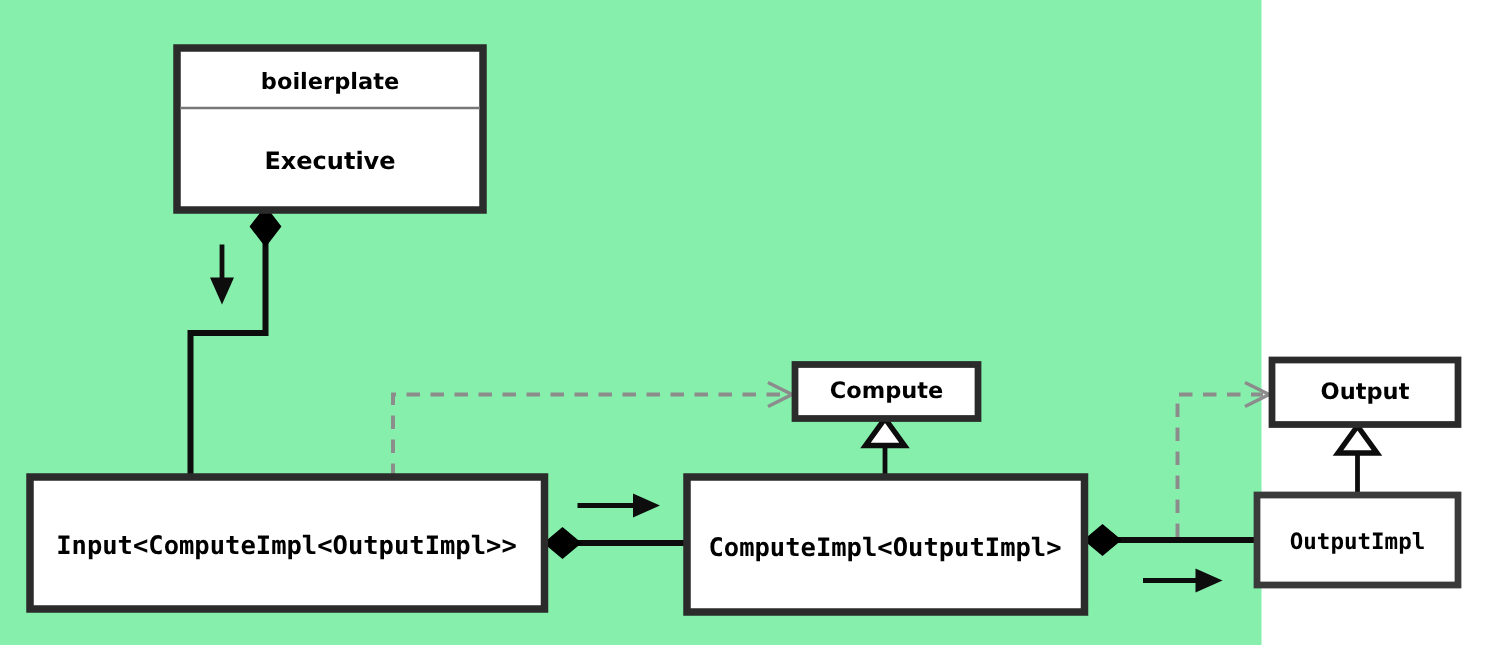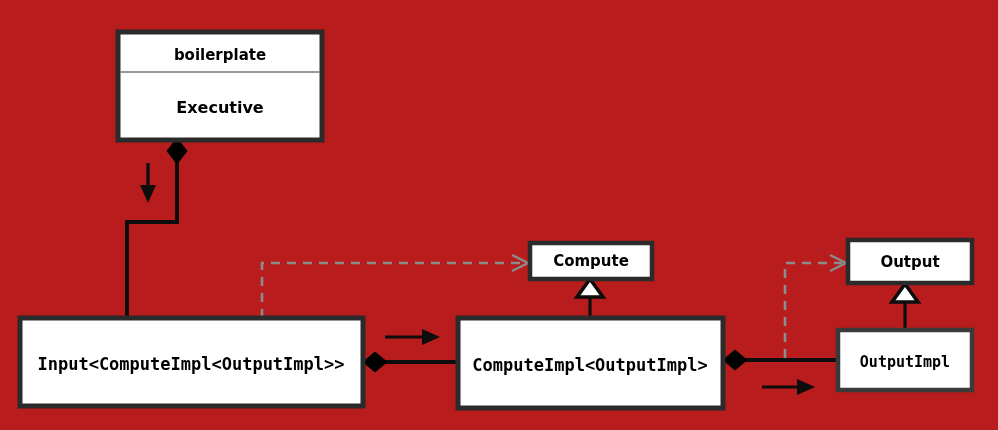--- a/index.html
+++ b/index.html
@@ -8,23 +8,23 @@
     background: #ffffff;
   }
   body {
     width: 998px;
     height: 430px;
     font-family: "DejaVu Sans", sans-serif;
     overflow: hidden;
   }
   #diagram-root {
     position: relative;
-    width: 998px;
+    width: 841px;
     height: 430px;
-    background: #b91c1c;
+    background: #86efac;
   }
   svg#uml-canvas {
     display: block;
     width: 998px;
     height: 430px;
   }
   .class-box-rect {
     fill: #ffffff;
     stroke: #2b2b2b;
     stroke-width: 5;

